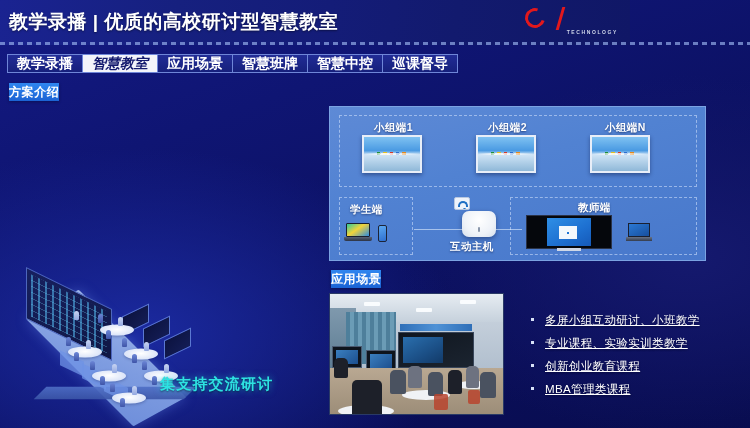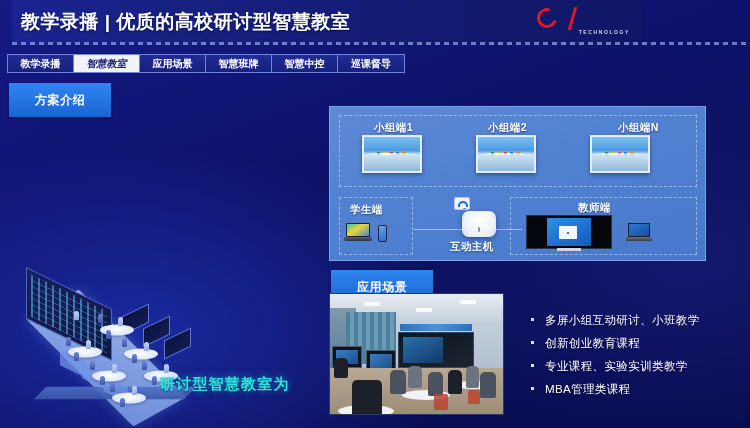--- a/index.html
+++ b/index.html
@@ -13,21 +13,21 @@
     position:absolute; left:0; top:0; width:750px; height:428px;
     background:
       radial-gradient(ellipse 520px 300px at 18% 78%, #1b2aa0 0%, rgba(20,28,120,0) 62%),
       radial-gradient(ellipse 420px 260px at 92% 60%, #15196e 0%, rgba(16,20,95,0) 70%),
       linear-gradient(160deg,#141a84 0%,#0f1573 28%,#0b1060 60%,#080c4e 100%);
     overflow:hidden;
   }
 
   
   .header {
-    position:absolute; left:12px; top:0; width:630px; height:45px;
+    position:absolute; left:0; top:0; width:630px; height:45px;
     background:linear-gradient(100deg,#1a2391 0%,#16207f 28%,#141c78 52%,#121a6e 72%,#101766 100%);
   }
   .header-title {
     position:absolute; left:9px; top:9px;
     font-size:19px; font-weight:bold; color:#ffffff;
     letter-spacing:0.5px;
     text-shadow:0 1px 2px rgba(0,0,0,0.45);
     white-space:nowrap;
   }
   .header-dots {
@@ -66,35 +66,35 @@
   
   .tabbar {
     position:absolute; left:7px; top:54px; height:19px;
     display:flex; align-items:stretch;
     border:1px solid #6f86d8;
     background:#1a2487;
   }
   .tab {
     display:flex; align-items:center; justify-content:center;
     padding:0 9px; min-width:66px; height:100%;
-    font-size:10px; font-weight:bold; color:#ffffff;
+    font-size:14px; font-weight:bold; color:#ffffff;
     border-right:1px solid #6f86d8;
     background:linear-gradient(180deg,#212c96 0%,#16207c 100%);
     white-space:nowrap;
     cursor:pointer;
   }
   .tab:last-child { border-right:none; }
   .tab.active {
     background:#f3f4fa; color:#141a6e;font-style:italic;
   }
 
   
   .badge {
     position:absolute;
-    height:34px; padding:0 26px;
+    height:18px; padding:0 0;
     display:flex; align-items:center;
     background:linear-gradient(180deg,#2f86f0 0%,#1b63d4 100%);
     color:#ffffff; font-size:12px; font-weight:bold;
     letter-spacing:0.6px;
     white-space:nowrap;
     box-shadow:0 1px 3px rgba(0,0,0,0.3);
   }
   #badge-plan { left:9px; top:83px; }
   #badge-topology { left:331px; top:83px; }
   #badge-scene { left:331px; top:270px; }
@@ -326,21 +326,21 @@
   .sc-person.a { background:#1d2029; }
   .sc-person.b { background:#4a5260; }
   .sc-person.c { background:#6d7280; }
   .sc-chair { position:absolute; background:#b8442e; border-radius:2px; opacity:0.85; }
 
   
   .bullets {
     position:absolute; left:525px; top:310px; width:218px;
     color:#ffffff; font-size:11.6px; line-height:20px;
   }
-  .bullet-row { position:relative; padding-left:20px; margin-bottom:3px; }
+  .bullet-row { position:relative; padding-left:20px; margin-bottom:3px;text-decoration:underline; }
   .bullet-row::before {
     content:""; position:absolute; left:6px; top:8px;
     width:3px; height:3px; background:#d8e2f8;
   }
   .bullet-text { display:block; letter-spacing:0.3px;
     text-shadow:0 1px 2px rgba(0,0,30,0.5); }
 </style>
 </head>
 <body>
 
@@ -410,39 +410,39 @@
     <div class="iso-person light" style="left:100px; top:82px;"></div>
     <div class="iso-person" style="left:88px; top:94px;"></div>
     <div class="iso-person" style="left:130px; top:79px;"></div>
     <div class="iso-person light" style="left:152px; top:82px;"></div>
     <div class="iso-person" style="left:140px; top:94px;"></div>
     <div class="iso-person" style="left:98px; top:101px;"></div>
     <div class="iso-person light" style="left:120px; top:104px;"></div>
     <div class="iso-person" style="left:108px; top:116px;"></div>
     <div class="iso-person light" style="left:62px; top:29px;"></div>
 
-    <div class="classroom-label">研讨型智慧教室为</div>
+    <div class="classroom-label">集支持交流研讨</div>
   </div>
 
   <div class="topology">
     <div class="topo-zone" id="zone-groups"></div>
     <div class="topo-zone" id="zone-student"></div>
     <div class="topo-zone" id="zone-teacher"></div>
 
     <div class="topo-label" style="left:44px; top:14px;">小组端1</div>
     <div class="monitor" style="left:32px; top:28px; width:60px; height:38px;">
         <div class="mon-dots"></div>
       </div>
 
     <div class="topo-label" style="left:158px; top:14px;">小组端2</div>
     <div class="monitor" style="left:146px; top:28px; width:60px; height:38px;">
         <div class="mon-dots"></div>
       </div>
 
-    <div class="topo-label" style="left:288px; top:14px;">小组端N</div>
+    <div class="topo-label" style="left:275px; top:14px;">小组端N</div>
     <div class="monitor" style="left:260px; top:28px; width:60px; height:38px;">
         <div class="mon-dots"></div>
       </div>
 
     <div class="topo-label" style="left:20px; top:96px;">学生端</div>
     <div class="laptop" style="left:14px; top:116px;">
       <div class="screen"></div>
       <div class="base"></div>
     </div>
     <div class="phone" style="left:48px; top:118px;"></div>
@@ -495,23 +495,23 @@
     <div class="sc-person a" style="left:4px; top:64px; width:14px; height:20px;"></div>
     <div class="sc-chair" style="left:104px; top:100px; width:14px; height:16px;"></div>
     <div class="sc-chair" style="left:138px; top:96px; width:12px; height:14px;"></div>
   </div>
 
   <div class="bullets">
     <div class="bullet-row">
         <span class="bullet-text">多屏小组互动研讨、小班教学</span>
       </div>
     <div class="bullet-row">
+        <span class="bullet-text">专业课程、实验实训类教学</span>
+      </div>
+    <div class="bullet-row">
         <span class="bullet-text">创新创业教育课程</span>
-      </div>
-    <div class="bullet-row">
-        <span class="bullet-text">专业课程、实验实训类教学</span>
       </div>
     <div class="bullet-row">
         <span class="bullet-text">MBA管理类课程</span>
       </div>
   </div>
 
 </div>
 
 </body></html>

